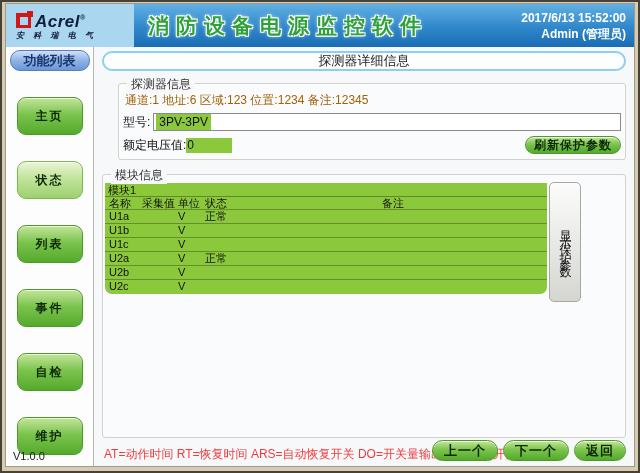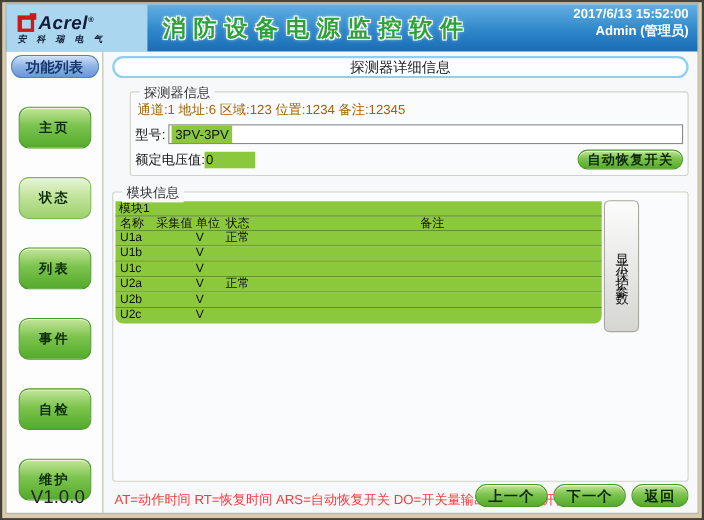--- a/index.html
+++ b/index.html
@@ -22,41 +22,41 @@
   .logo-mark::after{ content:""; position:absolute; left:4px; top:4px; width:8px; height:8px; background:#aad6f0; }
   .logo-mark::before{ content:""; position:absolute; right:-2px; top:-2px; width:6px; height:6px; background:#d01818; }
   .brand{ font-size:17px; font-weight:bold; font-style:italic; color:#101c38; letter-spacing:0.5px; line-height:15px;}
   .brand sup{ font-size:7px; }
   .brand-sub{ font-size:8px; font-weight:bold; color:#101c38; letter-spacing:3.5px; margin-top:1px;font-style:italic;}
   .app-title{
     flex:1; display:flex; align-items:center; justify-content:flex-start; padding-left:14px;
     font-size:21px; font-weight:bold; letter-spacing:7px; color:#2ea23a;
     text-shadow:-1px -1px 0 #fff,1px -1px 0 #fff,-1px 1px 0 #fff,1px 1px 0 #fff,0 0 4px #fff;
   }
-  .header-right{ display:flex; flex-direction:column; align-items:flex-end; padding-right:8px; color:#fff; font-size:12px; font-weight:bold; line-height:16px; }
+  .header-right{ display:flex; flex-direction:column; justify-content:center; align-items:flex-end; padding-right:8px; color:#fff; font-size:12px; font-weight:bold; line-height:16px; }
   
   .body{ flex:1; display:flex; min-height:0; }
   .sidebar{
     width:88px; flex:0 0 88px; background:#fdfdfd; border-right:1px solid #b8b8b0;
     display:flex; flex-direction:column; align-items:center; position:relative; padding-top:3px;
   }
   .func-pill{
     width:80px; height:21px; border-radius:10px; border:1px solid #5580c0;
     background:linear-gradient(#cfe0f6,#8fb3e6 50%,#6b96d6);
     color:#16366e; font-size:13px; font-weight:bold; display:flex; align-items:center; justify-content:center;
   }
   .nav-btn{
     width:66px; height:38px; margin-top:26px; border-radius:9px; border:1px solid #4e9a28;
     background:linear-gradient(#c4e59a,#7cc44e 45%,#54aa2c);
     box-shadow:inset 0 1px 0 rgba(255,255,255,.65);
     color:#0c2a08; font-size:12px; font-weight:bold; display:flex; align-items:center; justify-content:center;
     letter-spacing:2px; cursor:pointer;
   }
   .nav-btn.light{ background:linear-gradient(#e8f5d6,#c2e49c 45%,#9ed06e); border-color:#7ab84e; }
-  .version{ position:absolute; bottom:4px; left:22px; font-size:17px; color:#222; }
+  .version{ position:absolute; bottom:4px; left:7px; font-size:11px; color:#222; }
   
   .main{ flex:1; background:#f7f8fa; display:flex; flex-direction:column; padding:4px 8px 2px 8px; min-width:0; }
   .page-title{
     height:19px; flex:0 0 20px; border:2px solid #8ecfee; border-radius:11px; background:#fdfeff;
     display:flex; align-items:center; justify-content:center; font-size:13px; color:#222;
   }
   .group{ border:1px solid #d2d2c8; border-radius:3px; position:relative; background:#fafbfd; }
   .group-label{ position:absolute; top:-8px; left:8px; background:#f7f8fa; padding:0 4px; font-size:12px; color:#333; }
   .detector-group{ margin-top:12px; padding:8px 4px 5px 4px; flex:0 0 auto;margin-left:16px; }
   .info-line{ font-size:12px; color:#a16207; padding-left:2px; }
@@ -135,21 +135,21 @@
           <div class="info-line">通道:1  地址:6  区域:123  位置:1234  备注:12345</div>
           <div class="model-row">
             <span>型号:</span>
             <div class="model-input">
               <span class="hl-green">3PV-3PV</span>
             </div>
           </div>
           <div class="voltage-row">
             <span>额定电压值:</span>
             <div class="voltage-box">0</div>
-            <div class="pill-btn refresh-btn">自动恢复开关</div>
+            <div class="pill-btn refresh-btn">刷新保护参数</div>
           </div>
         </div>
 
         <div class="group module-group">
           <span class="group-label">模块信息</span>
           <div class="green-table">
             <div class="module-bar">模块1</div>
             <div class="tbl-row hdr">
               <span>名称</span>
               <span>采集值</span>

